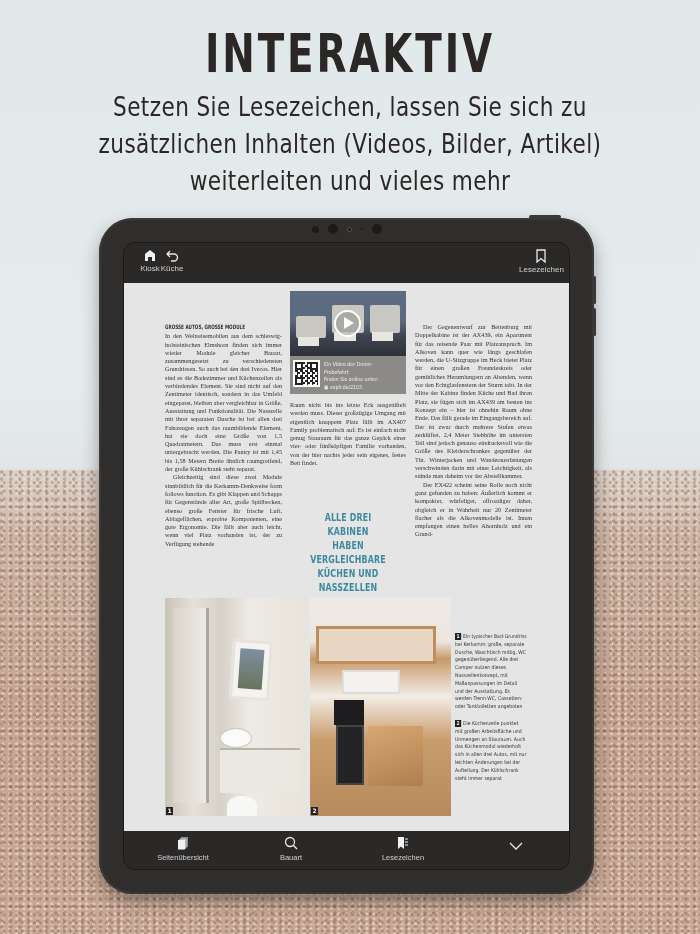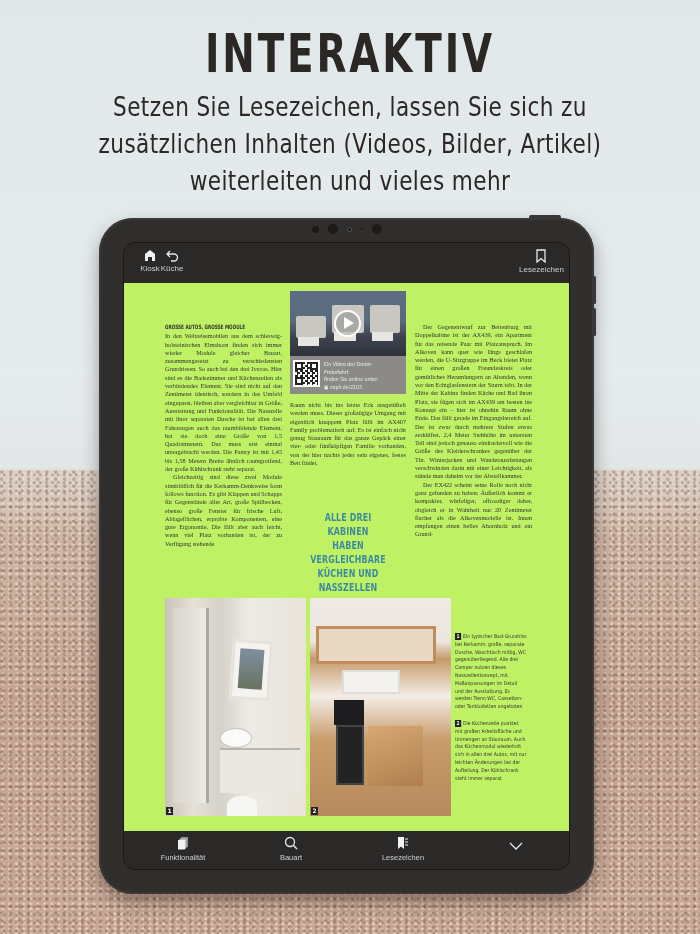--- a/index.html
+++ b/index.html
@@ -44,21 +44,21 @@
     position: absolute; left: 24px; top: 24px; width: 447px; height: 628px;
     background: #2b2928; border-radius: 12px; overflow: hidden;
     border: 1px solid #1a1918;
   }
   .topbar { position: absolute; left: 0; top: 0; width: 100%; height: 40px; color: #e8e8e8; }
   .tb-btn { position: absolute; top: 6px; text-align: center; font-size: 8px; color: #cfcfcf; }
   .tb-btn svg { display: block; margin: 0 auto 2px; }
   .tb-center { position: absolute; left: 0; right: 0; top: 9px; text-align: center; font-size: 9.5px; line-height: 12px; color: #dcdcdc; }
   .page {
     position: absolute; left: 0; top: 40px; width: 447px; height: 548px;
-    background: #bef264; overflow: hidden;
+    background: #e5e5e5; overflow: hidden;
   }
   .col {
     position: absolute; font-family: "Liberation Serif", serif; font-size: 6.2px;
     line-height: 8.3px; color: #333; text-align: justify;
   }
   .col p { margin: 0; }
   .col p.indent { text-indent: 8px; }
   .col-head { font-family: "DejaVu Sans", sans-serif; font-weight: bold; font-size: 6px; transform: scaleX(0.7); transform-origin: left; white-space: nowrap; color: #333; margin-bottom: 1px; }
   .video-box { position: absolute; left: 166px; top: 8px; width: 116px; height: 103px; }
   .video-thumb {
@@ -245,21 +245,21 @@
       </div>
     </div>
 
     <div class="bottombar">
       <div class="bb-btn" style="left:14px;">
         <svg width="12" height="14" viewBox="0 0 12 14">
             <rect x="4" y="1" width="7" height="10" fill="#8e8e8e"></rect>
             <rect x="2.5" y="2.5" width="7" height="10" fill="#bdbdbd"></rect>
             <rect x="1" y="4" width="7" height="9.5" fill="#f2f2f2"></rect>
           </svg>
-        <span>Funktionalität</span>
+        <span>Seitenübersicht</span>
       </div>
       <div class="bb-btn" style="left:122px;">
         <svg width="14" height="14" viewBox="0 0 14 14">
             <circle cx="6" cy="6" r="4.5" fill="none" stroke="#e8e8e8" stroke-width="1.3"></circle>
             <path d="M9.3 9.3 L13 13" stroke="#e8e8e8" stroke-width="1.4"></path>
           </svg>
         <span>Bauart</span>
       </div>
       <div class="bb-btn" style="left:234px;">
         <svg width="14" height="14" viewBox="0 0 14 14">

